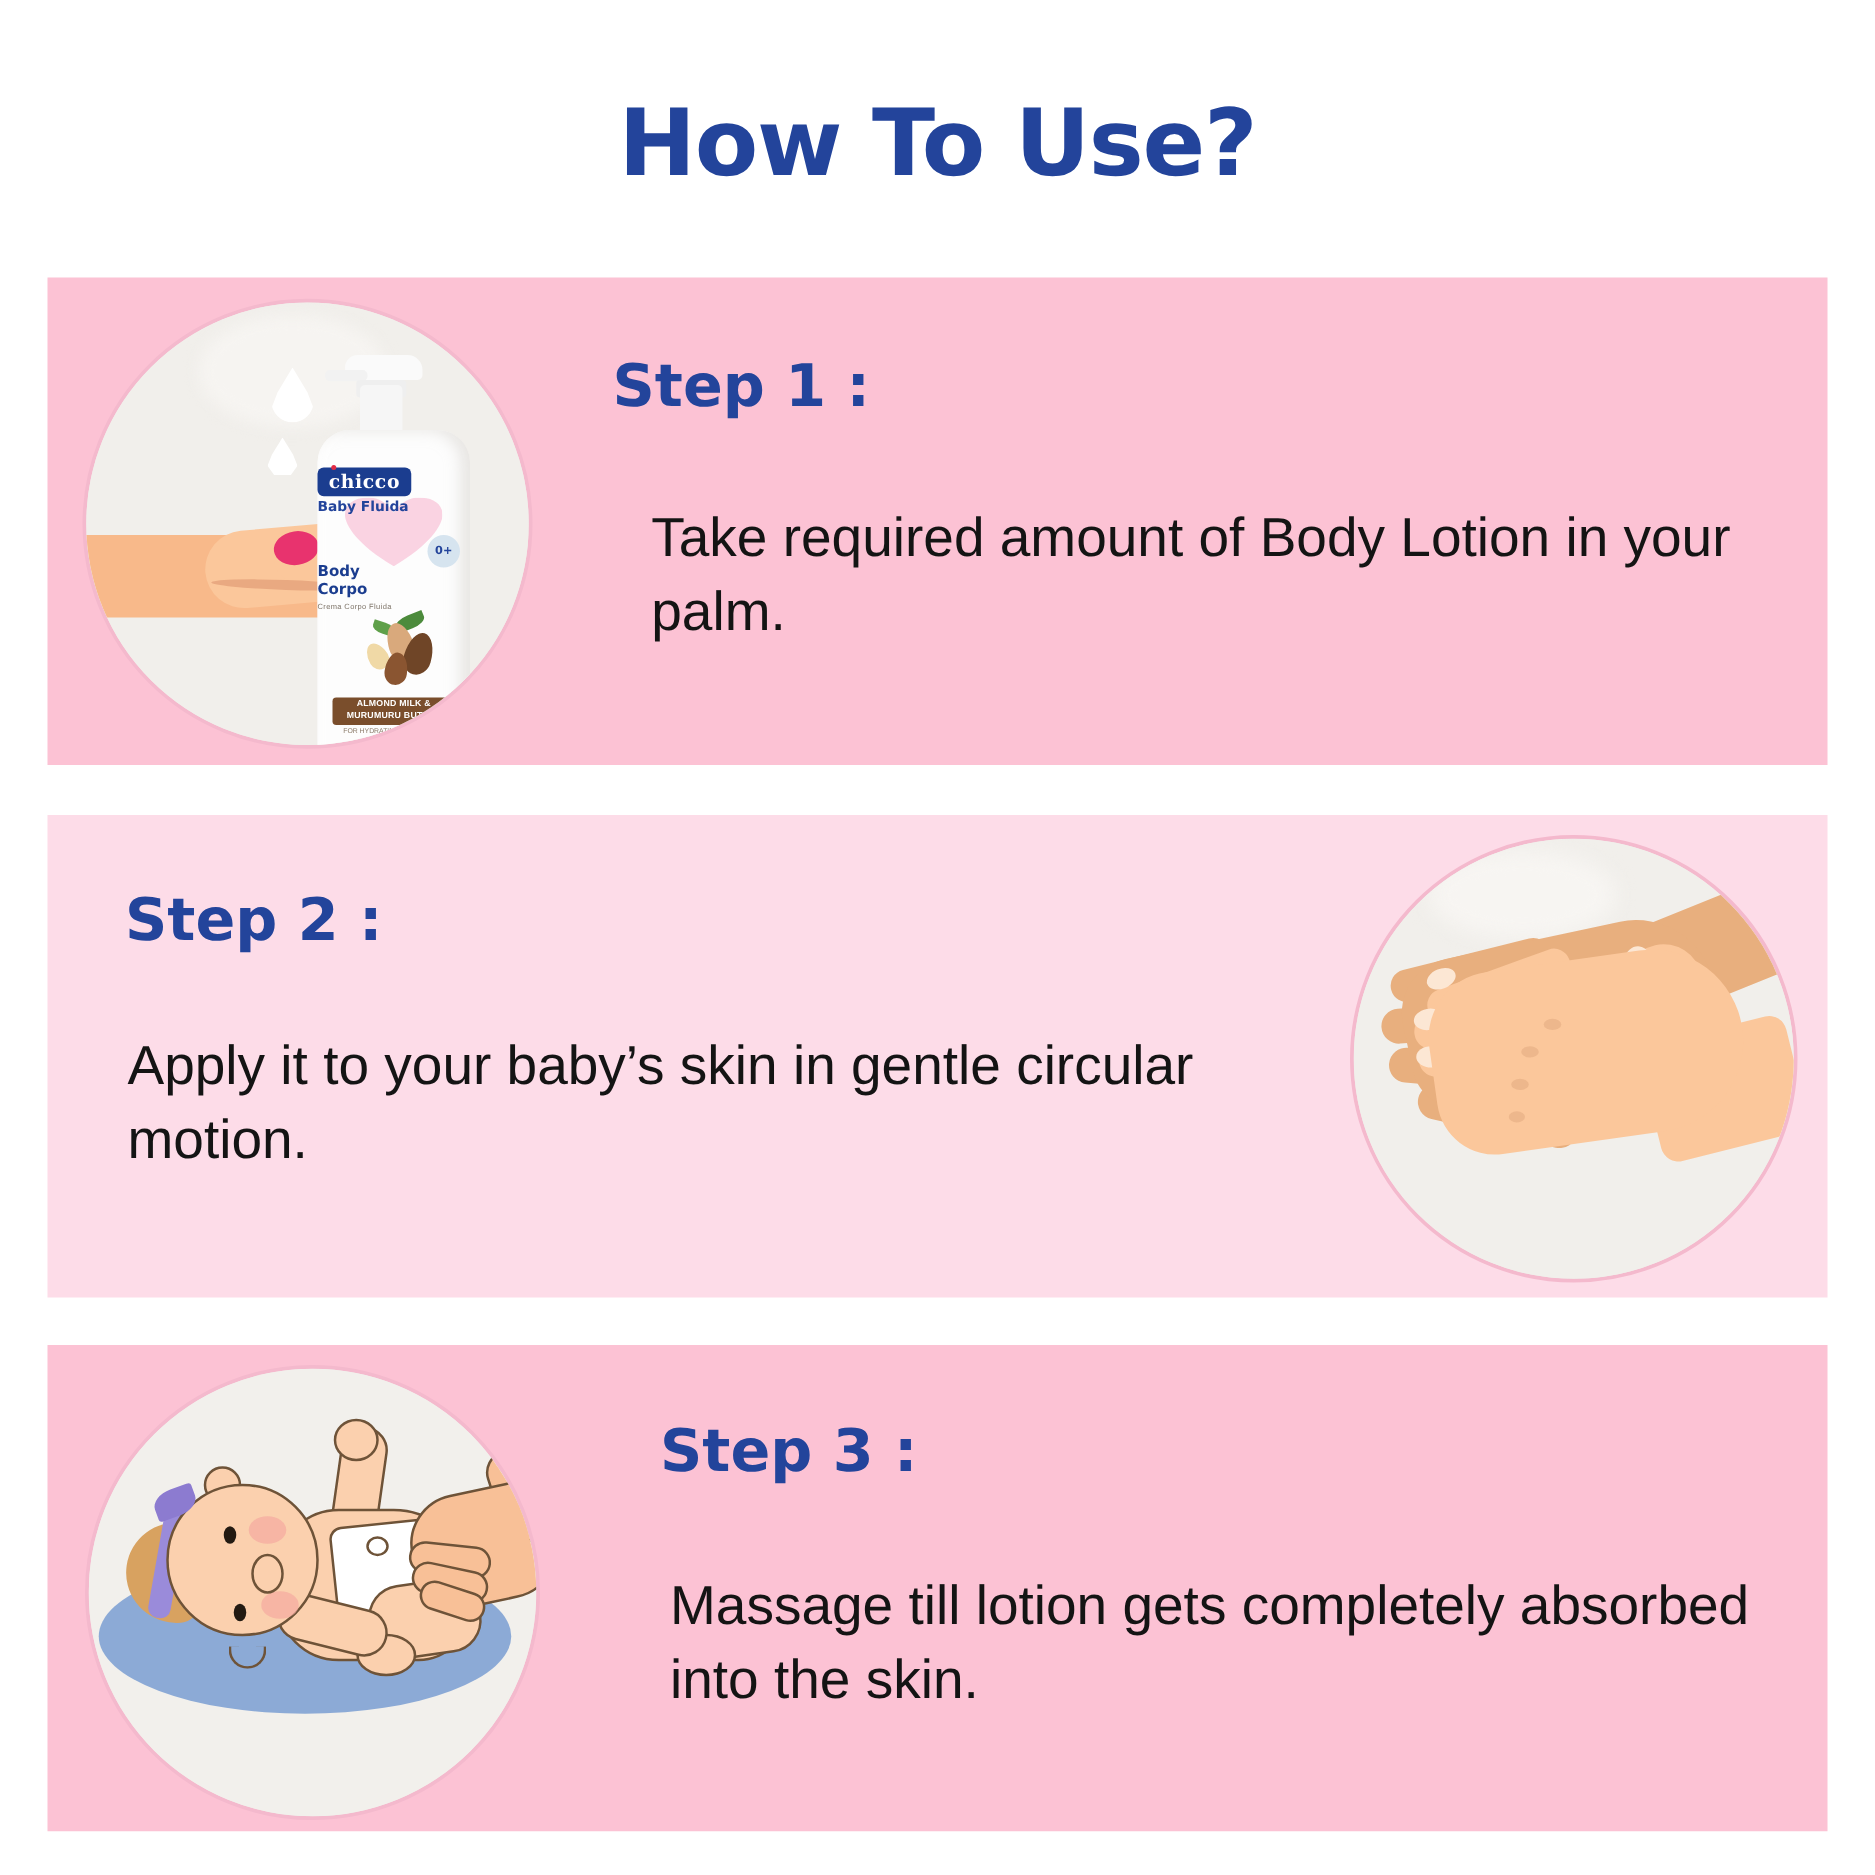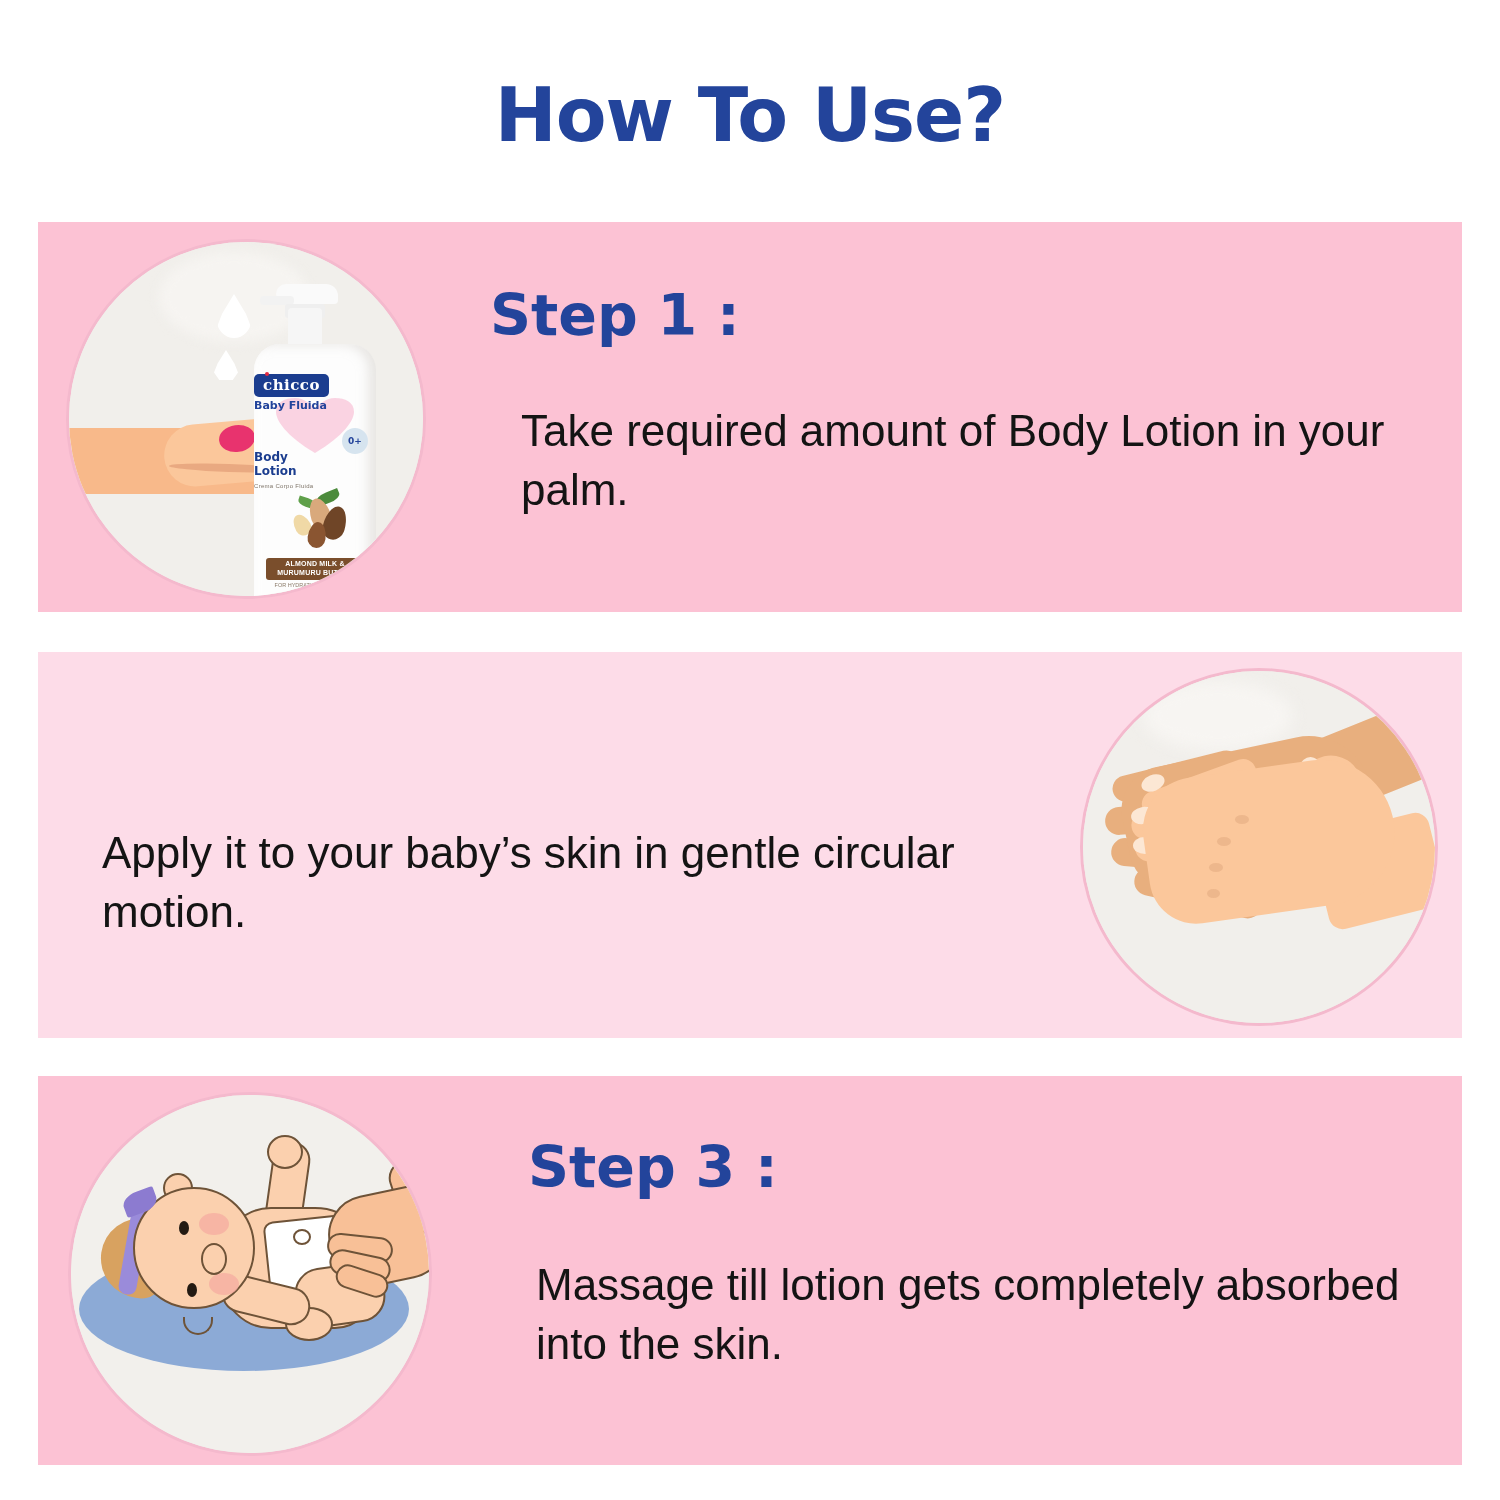--- a/index.html
+++ b/index.html
@@ -44,21 +44,21 @@
   }
   #illus-1{left:28px;top:17px;width:354px;height:354px;}
   #illus-2{left:1042px;top:16px;width:352px;height:352px;}
   #illus-3{left:30px;top:16px;width:358px;height:358px;}
 
   
   .step-head{
     position:absolute;
     font-family:"DejaVu Sans", sans-serif;
     font-weight:bold;
-    font-size:57px;
+    font-size:47px;
     color:#23449B;
     letter-spacing:0px;
     white-space:nowrap;
   }
   .step-body{
     position:absolute;
     font-family:"Liberation Sans", sans-serif;
     font-size:44px;
     line-height:1.33;
     color:#141414;
@@ -352,21 +352,21 @@
           <span>chicco</span>
         </span>
       </div>
 
       <div class="heart"></div>
       <div class="lbl lbl-baby">Baby Fluida</div>
       <div class="badge-0plus">0+</div>
 
       <div class="lbl lbl-product">
         <span>Body</span><br>
-        <span>Lotion</span>
+        <span>Corpo</span>
       </div>
       <div class="lbl lbl-sub">Crema Corpo Fluida</div>
 
       <div class="almonds">
         <div class="leaf"></div>
         <div class="leaf2"></div>
         <div class="alm alm-a"></div>
         <div class="alm alm-b"></div>
         <div class="alm alm-c"></div>
         <div class="alm alm-d"></div>
@@ -376,20 +376,21 @@
       <div class="banner-sub">FOR HYDRATING SKIN &amp; EASY ABSORPTION</div>
     </div>
   </div>
 
   <div class="step-head" id="head-1">Step 1 :</div>
   <div class="step-body" id="body-1">Take required amount of Body Lotion in your palm.</div>
 </div>
 
 <div class="panel" id="panel-2">
 
+  <div class="step-head" id="head-2">Step 2 :</div>
   <div class="step-body" id="body-2">Apply it to your baby’s skin in gentle circular motion.</div>
 
   <div class="illus" id="illus-2">
     <div class="s2-bg"></div>
     <div class="s2-sheen"></div>
 
     <div class="h-back hb-wrist"></div>
     <div class="h-back hb-f1"></div>
     <div class="h-back hb-f2"></div>
     <div class="h-back hb-f3"></div>

